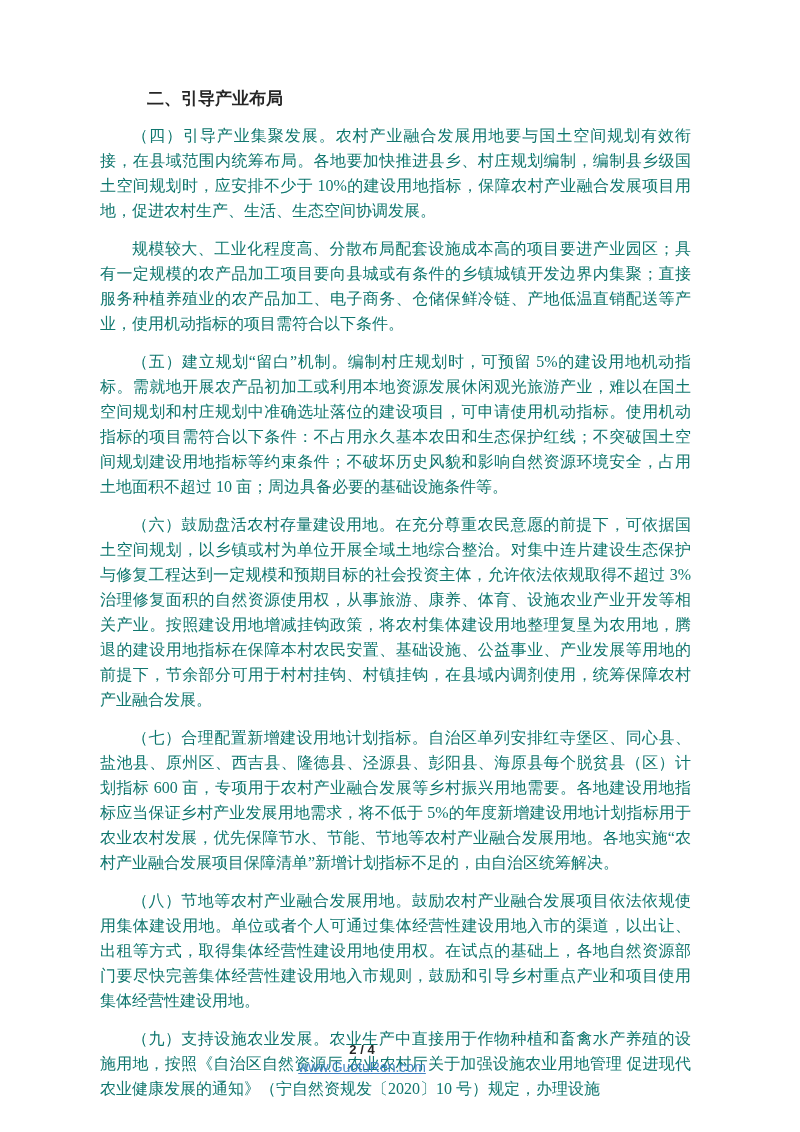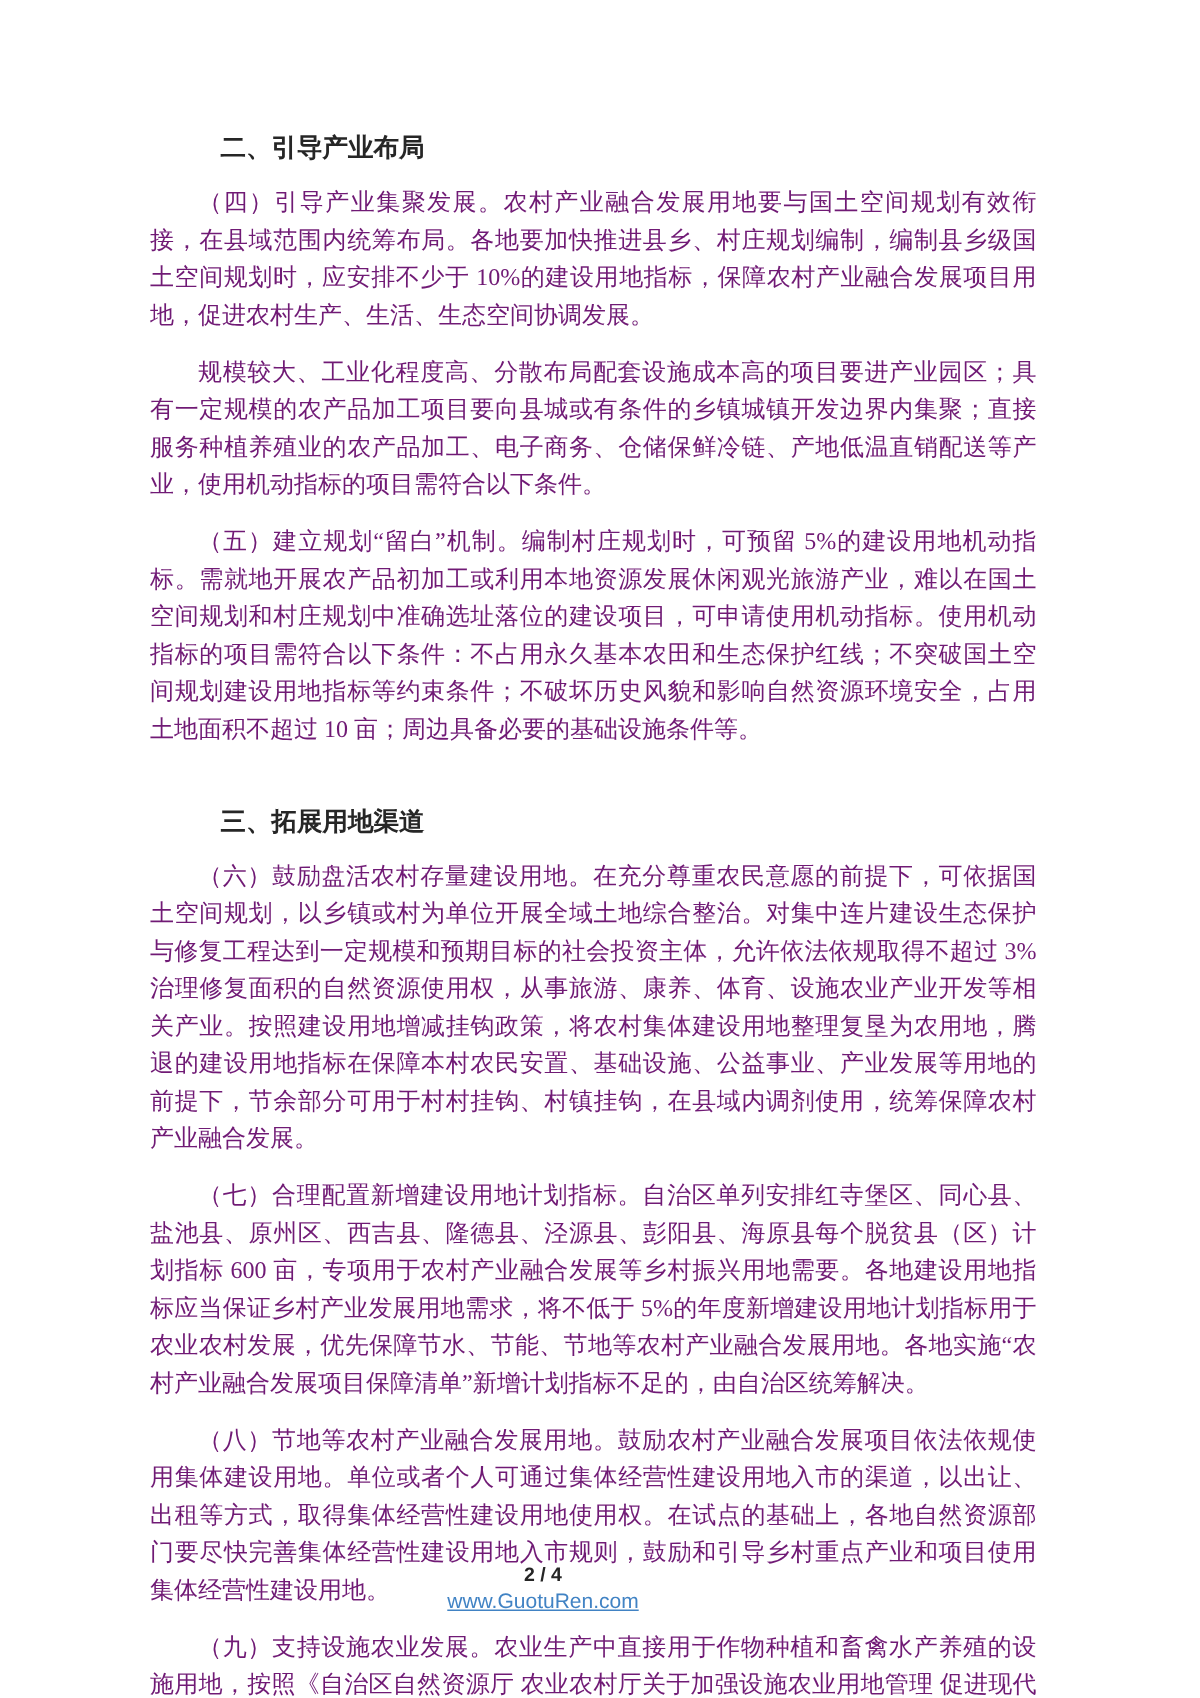--- a/index.html
+++ b/index.html
@@ -29,21 +29,21 @@
     text-indent: 47px;
     margin: 0 0 12px 0;
   }
   .section-heading.gap-before {
     margin-top: 36px;
   }
   .para {
     font-family: "Liberation Serif", "DejaVu Serif", serif;
     font-size: 16px;
     line-height: 25px;
-    color: #701a75;
+    color: #0f766e;
     text-align: justify;
     text-justify: inter-ideograph;
     text-indent: 32px;
     margin: 0 0 13px 0;
   }
   .footer {
     position: absolute;
     left: 0;
     top: 1042px;
     width: 100%;
@@ -75,21 +75,20 @@
   <div class="content">
 
     <h2 class="section-heading">二、引导产业布局</h2>
 
     <p class="para">（四）引导产业集聚发展。农村产业融合发展用地要与国土空间规划有效衔接，在县域范围内统筹布局。各地要加快推进县乡、村庄规划编制，编制县乡级国土空间规划时，应安排不少于 10%的建设用地指标，保障农村产业融合发展项目用地，促进农村生产、生活、生态空间协调发展。</p>
 
     <p class="para">规模较大、工业化程度高、分散布局配套设施成本高的项目要进产业园区；具有一定规模的农产品加工项目要向县城或有条件的乡镇城镇开发边界内集聚；直接服务种植养殖业的农产品加工、电子商务、仓储保鲜冷链、产地低温直销配送等产业，使用机动指标的项目需符合以下条件。</p>
 
     <p class="para">（五）建立规划“留白”机制。编制村庄规划时，可预留 5%的建设用地机动指标。需就地开展农产品初加工或利用本地资源发展休闲观光旅游产业，难以在国土空间规划和村庄规划中准确选址落位的建设项目，可申请使用机动指标。使用机动指标的项目需符合以下条件：不占用永久基本农田和生态保护红线；不突破国土空间规划建设用地指标等约束条件；不破坏历史风貌和影响自然资源环境安全，占用土地面积不超过 10 亩；周边具备必要的基础设施条件等。</p>
 
-    <h2 class="section-heading gap-before">三、拓展用地渠道</h2>
 
     <p class="para">（六）鼓励盘活农村存量建设用地。在充分尊重农民意愿的前提下，可依据国土空间规划，以乡镇或村为单位开展全域土地综合整治。对集中连片建设生态保护与修复工程达到一定规模和预期目标的社会投资主体，允许依法依规取得不超过 3%治理修复面积的自然资源使用权，从事旅游、康养、体育、设施农业产业开发等相关产业。按照建设用地增减挂钩政策，将农村集体建设用地整理复垦为农用地，腾退的建设用地指标在保障本村农民安置、基础设施、公益事业、产业发展等用地的前提下，节余部分可用于村村挂钩、村镇挂钩，在县域内调剂使用，统筹保障农村产业融合发展。</p>
 
     <p class="para">（七）合理配置新增建设用地计划指标。自治区单列安排红寺堡区、同心县、盐池县、原州区、西吉县、隆德县、泾源县、彭阳县、海原县每个脱贫县（区）计划指标 600 亩，专项用于农村产业融合发展等乡村振兴用地需要。各地建设用地指标应当保证乡村产业发展用地需求，将不低于 5%的年度新增建设用地计划指标用于农业农村发展，优先保障节水、节能、节地等农村产业融合发展用地。各地实施“农村产业融合发展项目保障清单”新增计划指标不足的，由自治区统筹解决。</p>
 
     <p class="para">（八）节地等农村产业融合发展用地。鼓励农村产业融合发展项目依法依规使用集体建设用地。单位或者个人可通过集体经营性建设用地入市的渠道，以出让、出租等方式，取得集体经营性建设用地使用权。在试点的基础上，各地自然资源部门要尽快完善集体经营性建设用地入市规则，鼓励和引导乡村重点产业和项目使用集体经营性建设用地。</p>
 
     <p class="para">（九）支持设施农业发展。农业生产中直接用于作物种植和畜禽水产养殖的设施用地，按照《自治区自然资源厅 农业农村厅关于加强设施农业用地管理 促进现代农业健康发展的通知》（宁自然资规发〔2020〕10 号）规定，办理设施</p>
 
   </div>

